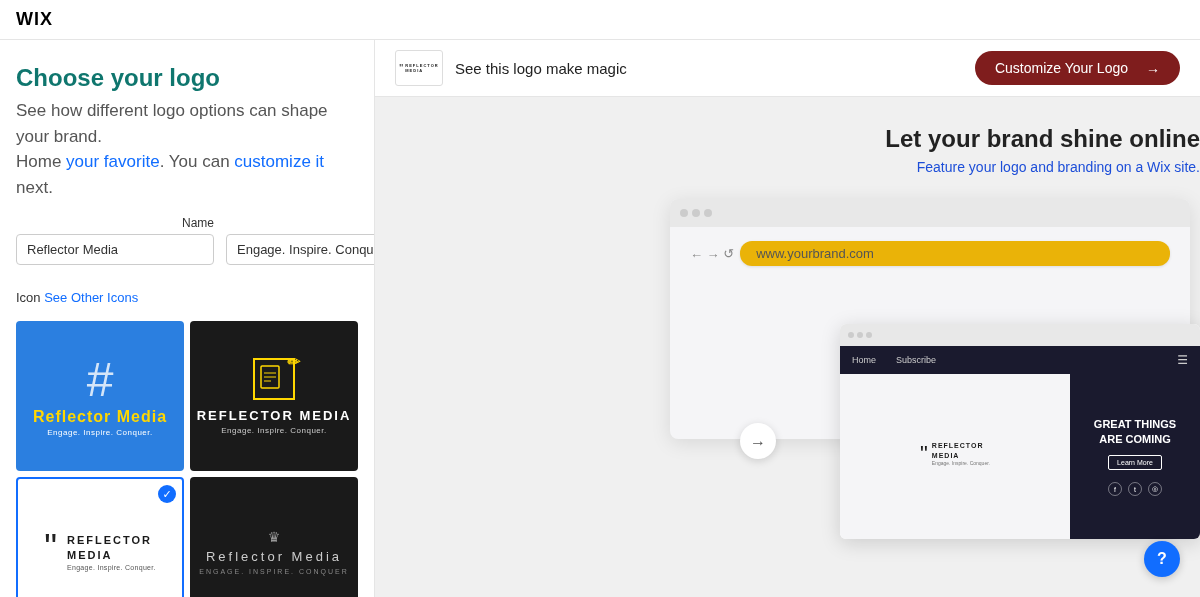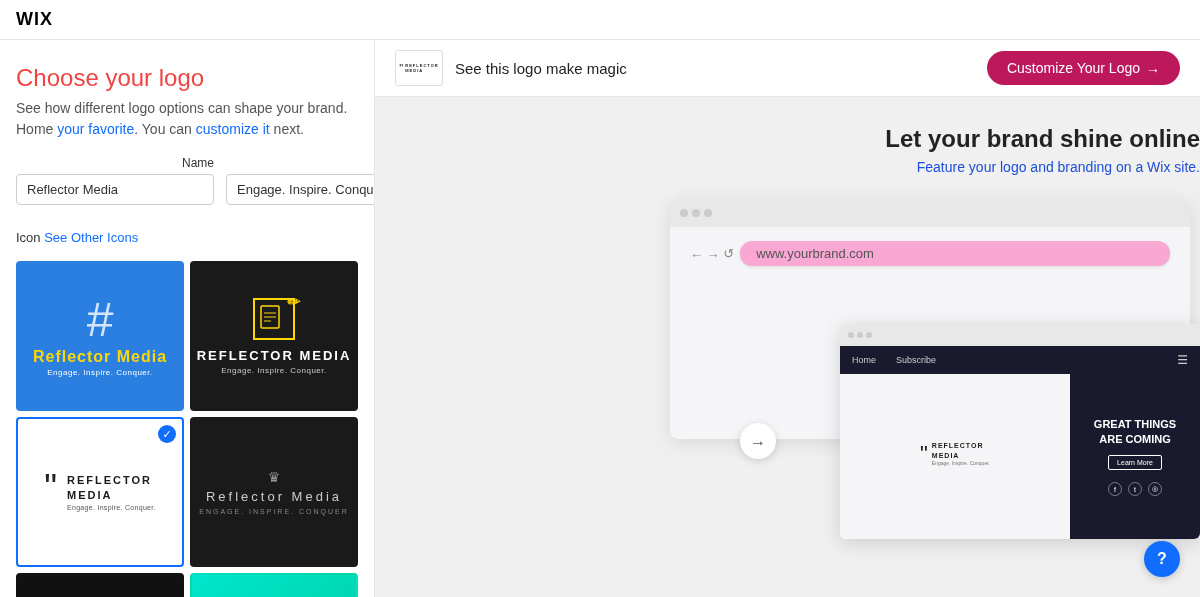--- a/index.html
+++ b/index.html
@@ -32,26 +32,26 @@
     .left-panel {
       width: 375px;
       flex-shrink: 0;
       padding: 24px 16px 16px 16px;
       overflow-y: auto;
       border-right: 1px solid #e5e5e5;
       position: relative;
     }
     .left-panel h1 {
       font-size: 24px;
-      font-weight: 400;
-      color: #ef4444;
+      font-weight: 700;
+      color: #0f766e;
       margin-bottom: 6px;
     }
     .left-panel .subtitle {
-      font-size: 14px;
+      font-size: 17px;
       color: #555;
       line-height: 1.5;
     }
     .left-panel .subtitle a {
       color: #116dff;
       text-decoration: none;
     }
     .form-row {
       display: flex;
       gap: 12px;
@@ -289,31 +289,31 @@
       justify-content: center;
       flex-shrink: 0;
     }
     .preview-bar-text {
       flex: 1;
       font-size: 15px;
       color: #222;
       font-weight: 500;
     }
     .customize-btn {
-      background: #be185d;
+      background: #7f1d1d;
       color: #fff;
       border: none;
       border-radius: 20px;
       padding: 9px 20px;
       font-size: 14px;
       font-weight: 500;
       cursor: pointer;
       display: flex;
       align-items: center;
-      gap: 6px;
+      gap: 18px;
       white-space: nowrap;
     }
     .customize-btn .arrow {
       font-size: 14px;
     }
 
     
     .brand-promo {
       flex: 1;
       display: flex;
@@ -371,21 +371,21 @@
       padding: 14px 20px;
       display: flex;
       align-items: center;
     }
     .browser-outer .nav-arrows {
       font-size: 13px;
       color: #888;
       margin-right: 6px;
     }
     .browser-outer .url-bar {
-      background: #f9a8d4;
+      background: #eab308;
       border-radius: 12px;
       padding: 5px 16px;
       font-size: 13px;
       color: #555;
       flex: 1;
       box-shadow: 0 1px 3px rgba(0,0,0,0.1);
     }
 
     
     .browser-inner {

